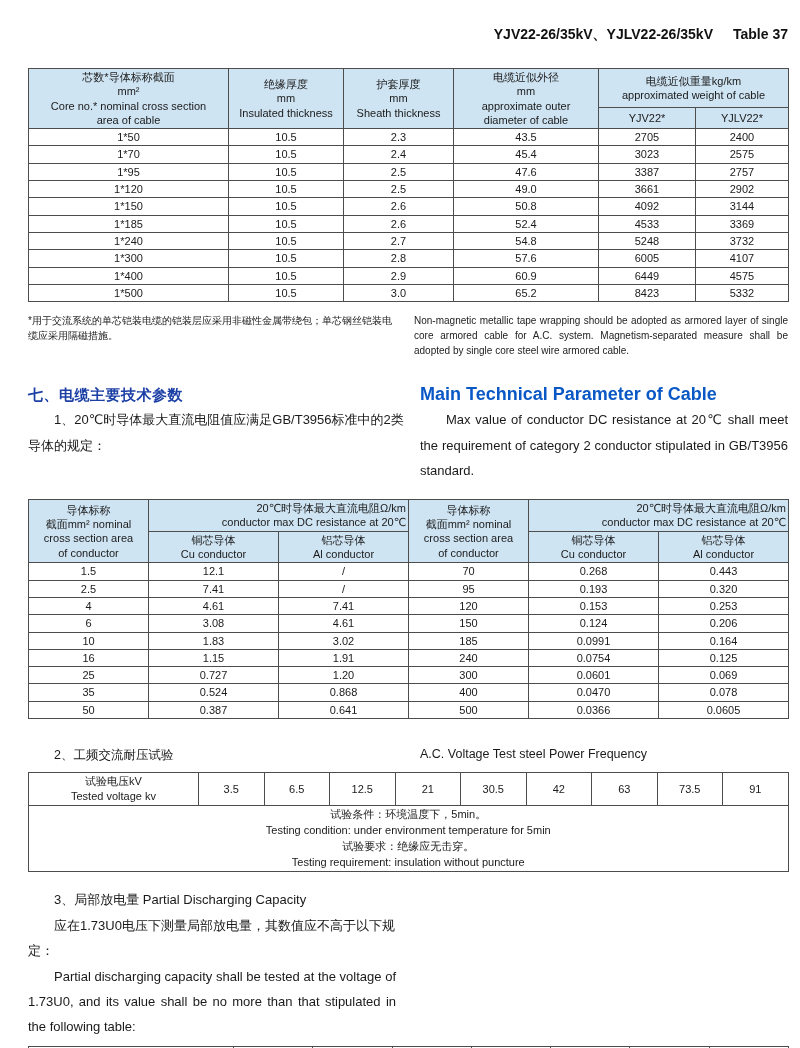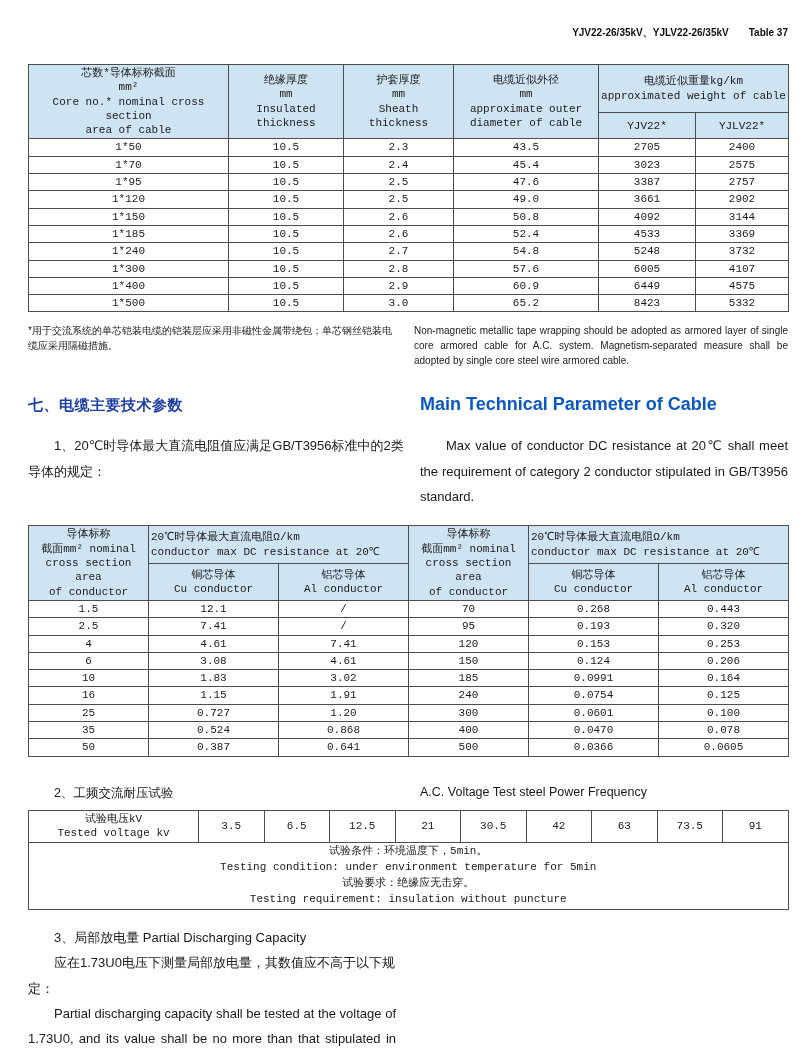--- a/index.html
+++ b/index.html
@@ -9,40 +9,40 @@
     font-family:"Liberation Sans","DejaVu Sans",sans-serif;
     color:#1a1a1a;
     overflow:hidden;
   }
   .page{padding:14px 12px 0 28px;width:760px;}
 
   
   .page-header{
     text-align:right;
     font-weight:bold;
-    font-size:10px;
+    font-size:14px;
     color:#111;
     padding-top:12px;
   }
   .page-header .tbl-no{margin-left:20px;}
 
   
-  table{border-collapse:collapse;table-layout:fixed;width:760px;font-family:Liberation Mono, monospace;}
+  table{border-collapse:collapse;table-layout:fixed;width:760px;}
   td,th{
     border:1px solid #4d4d4d;
     text-align:center;
     vertical-align:middle;
     white-space:pre-line;
     padding:1px 2px;
     font-size:11px;
     line-height:1.3;
     font-weight:normal;
   }
   th{background:#cfe4f3;}
-  .left-head{text-align:left;}
+  .left-head{text-align:right;}
   .data-row td{height:13.5px;}
 
   .tbl1{margin-top:24px;}
   .tbl2{margin-top:16px;border-radius:11px;}
   .tbl3{margin-top:8px;}
   .tbl4{margin-top:6px;}
   .tbl3 td,.tbl4 td{background:#fff;}
   .tbl3 .lbl,.tbl4 .lbl{line-height:1.35;}
   .tbl3 .val-row td{height:34px;}
   .tbl3 .val-row2 td{height:29px;}
@@ -65,21 +65,21 @@
   .section-title .cn{
     width:392px;
     font-size:15px;font-weight:bold;color:#1c3fa5;
     letter-spacing:.5px;
   }
   .section-title .en{
     font-size:18px;font-weight:bold;color:#0a58c6;
   }
 
   
-  .para-row{display:flex;margin-top:18px;}
+  .para-row{display:flex;margin-top:2px;}
   .para-row .cn{width:378px;margin-right:14px;font-size:13px;line-height:1.95;}
   .para-row .en{width:368px;font-size:13px;line-height:1.95;text-align:justify;}
   .indent{text-indent:2em;}
   .para-row p{margin:0;}
 
   .sub-heading{display:flex;margin-top:28px;margin-bottom:8px;font-size:12.5px;}
   .sub-heading .cn{width:392px;padding-left:26px;box-sizing:border-box;}
   .sub-heading .en{}
 </style>
 </head>
@@ -306,21 +306,21 @@
           <td>240</td>
           <td>0.0754</td>
           <td>0.125</td>
         </tr>
         <tr class="data-row">
           <td>25</td>
           <td>0.727</td>
           <td>1.20</td>
           <td>300</td>
           <td>0.0601</td>
-          <td>0.100</td>
+          <td>0.069</td>
         </tr>
         <tr class="data-row">
           <td>35</td>
           <td>0.524</td>
           <td>0.868</td>
           <td>400</td>
           <td>0.0470</td>
           <td>0.078</td>
         </tr>
         <tr class="data-row">

